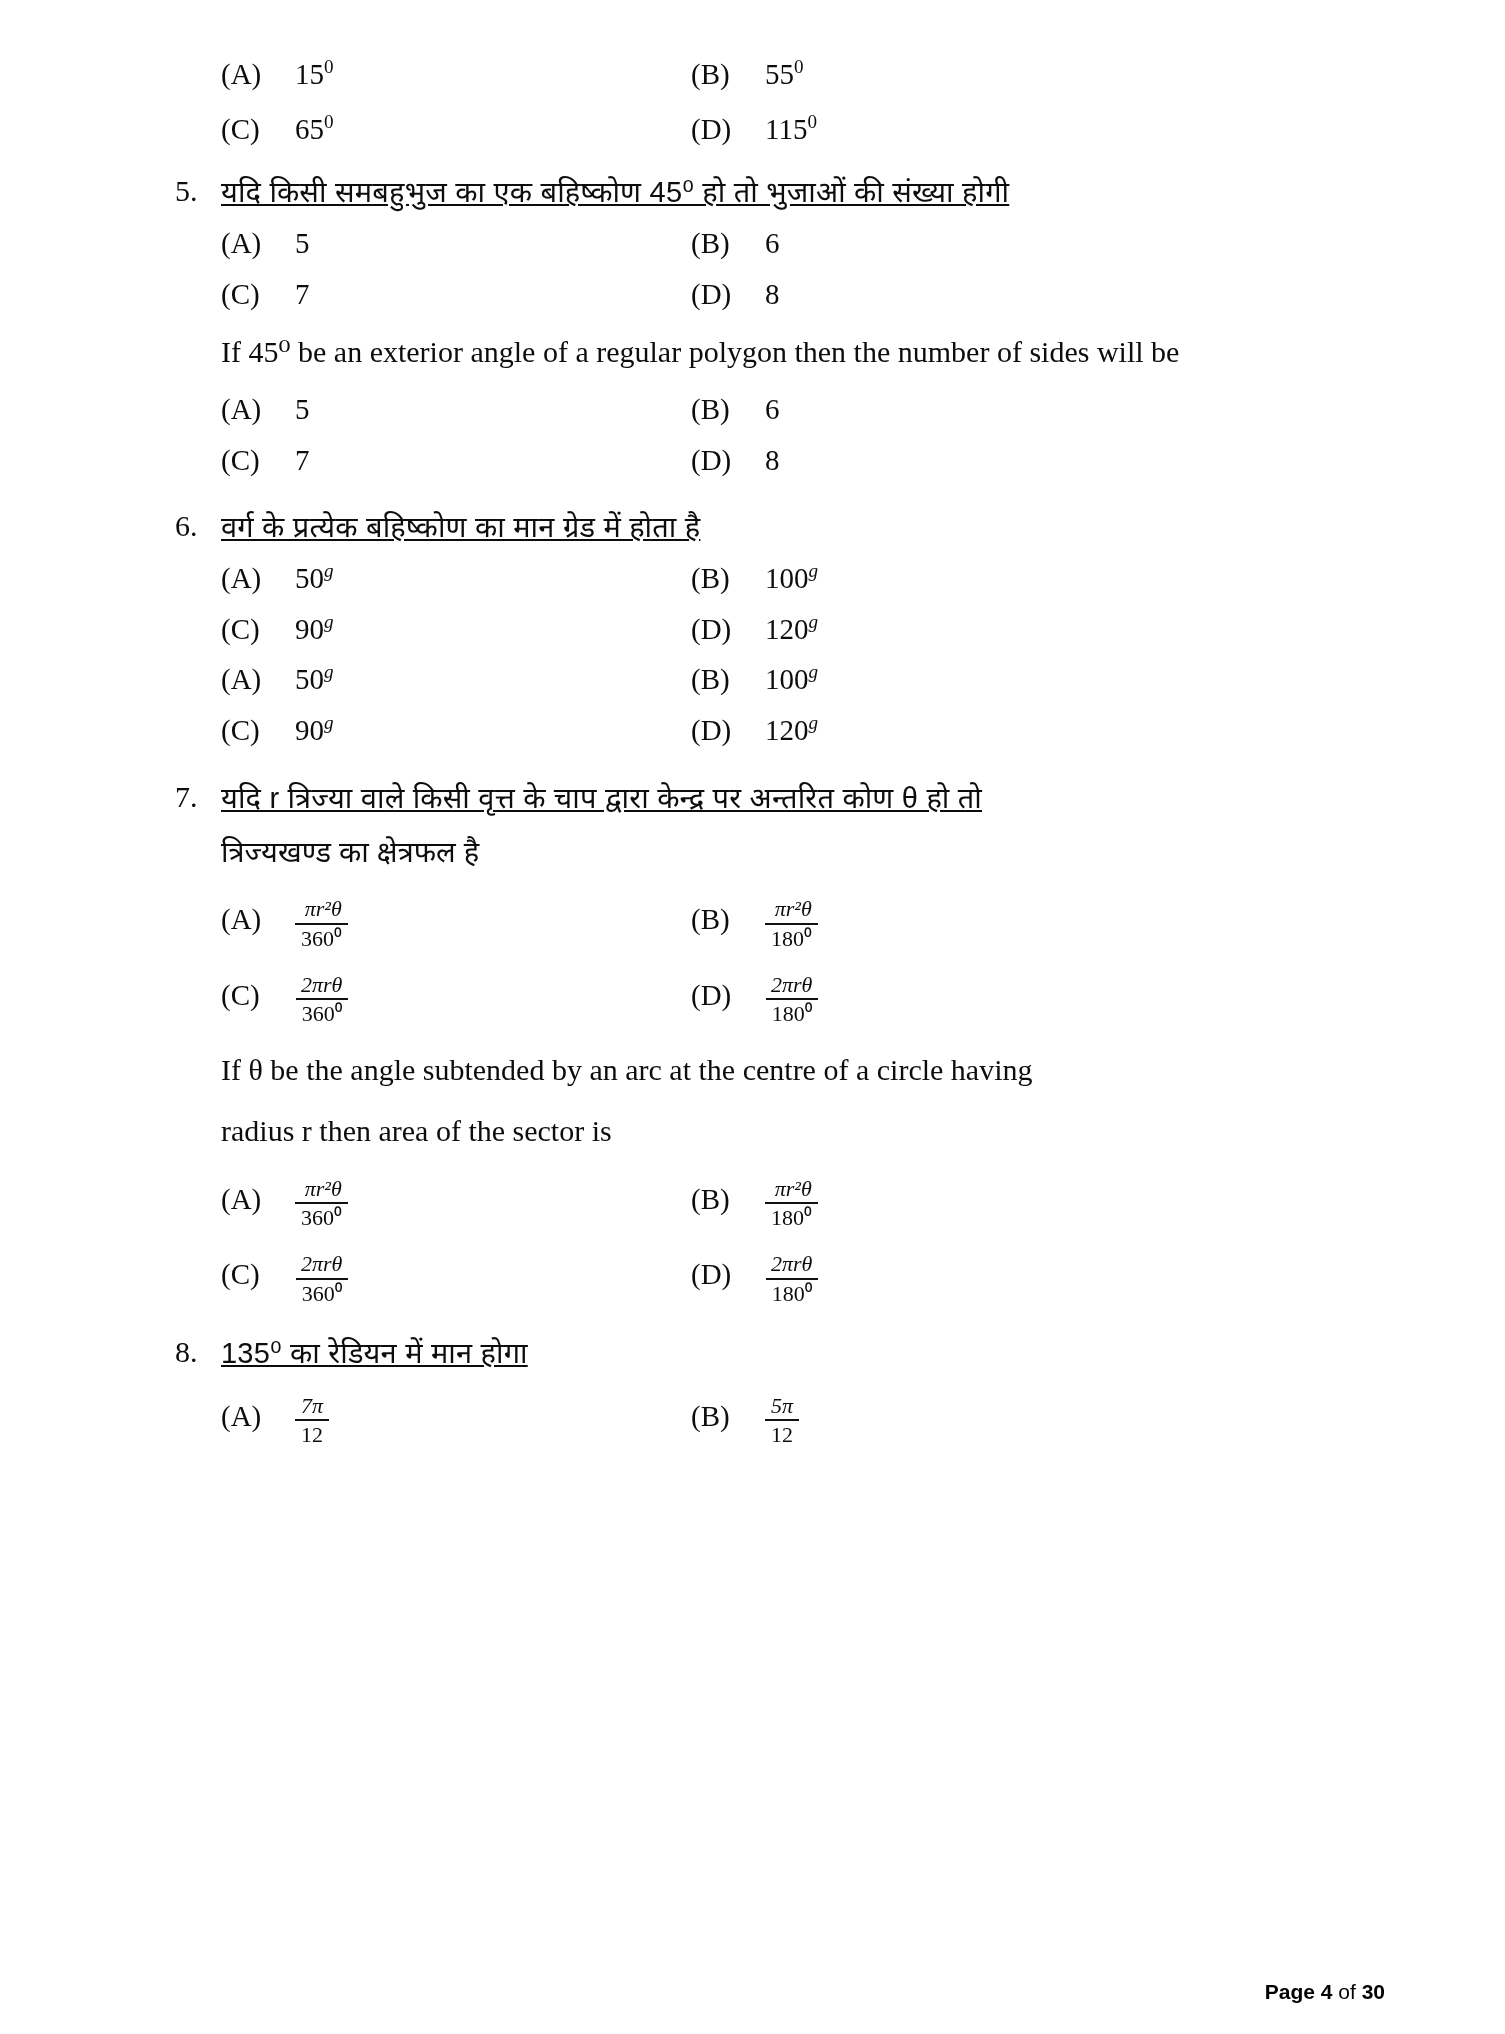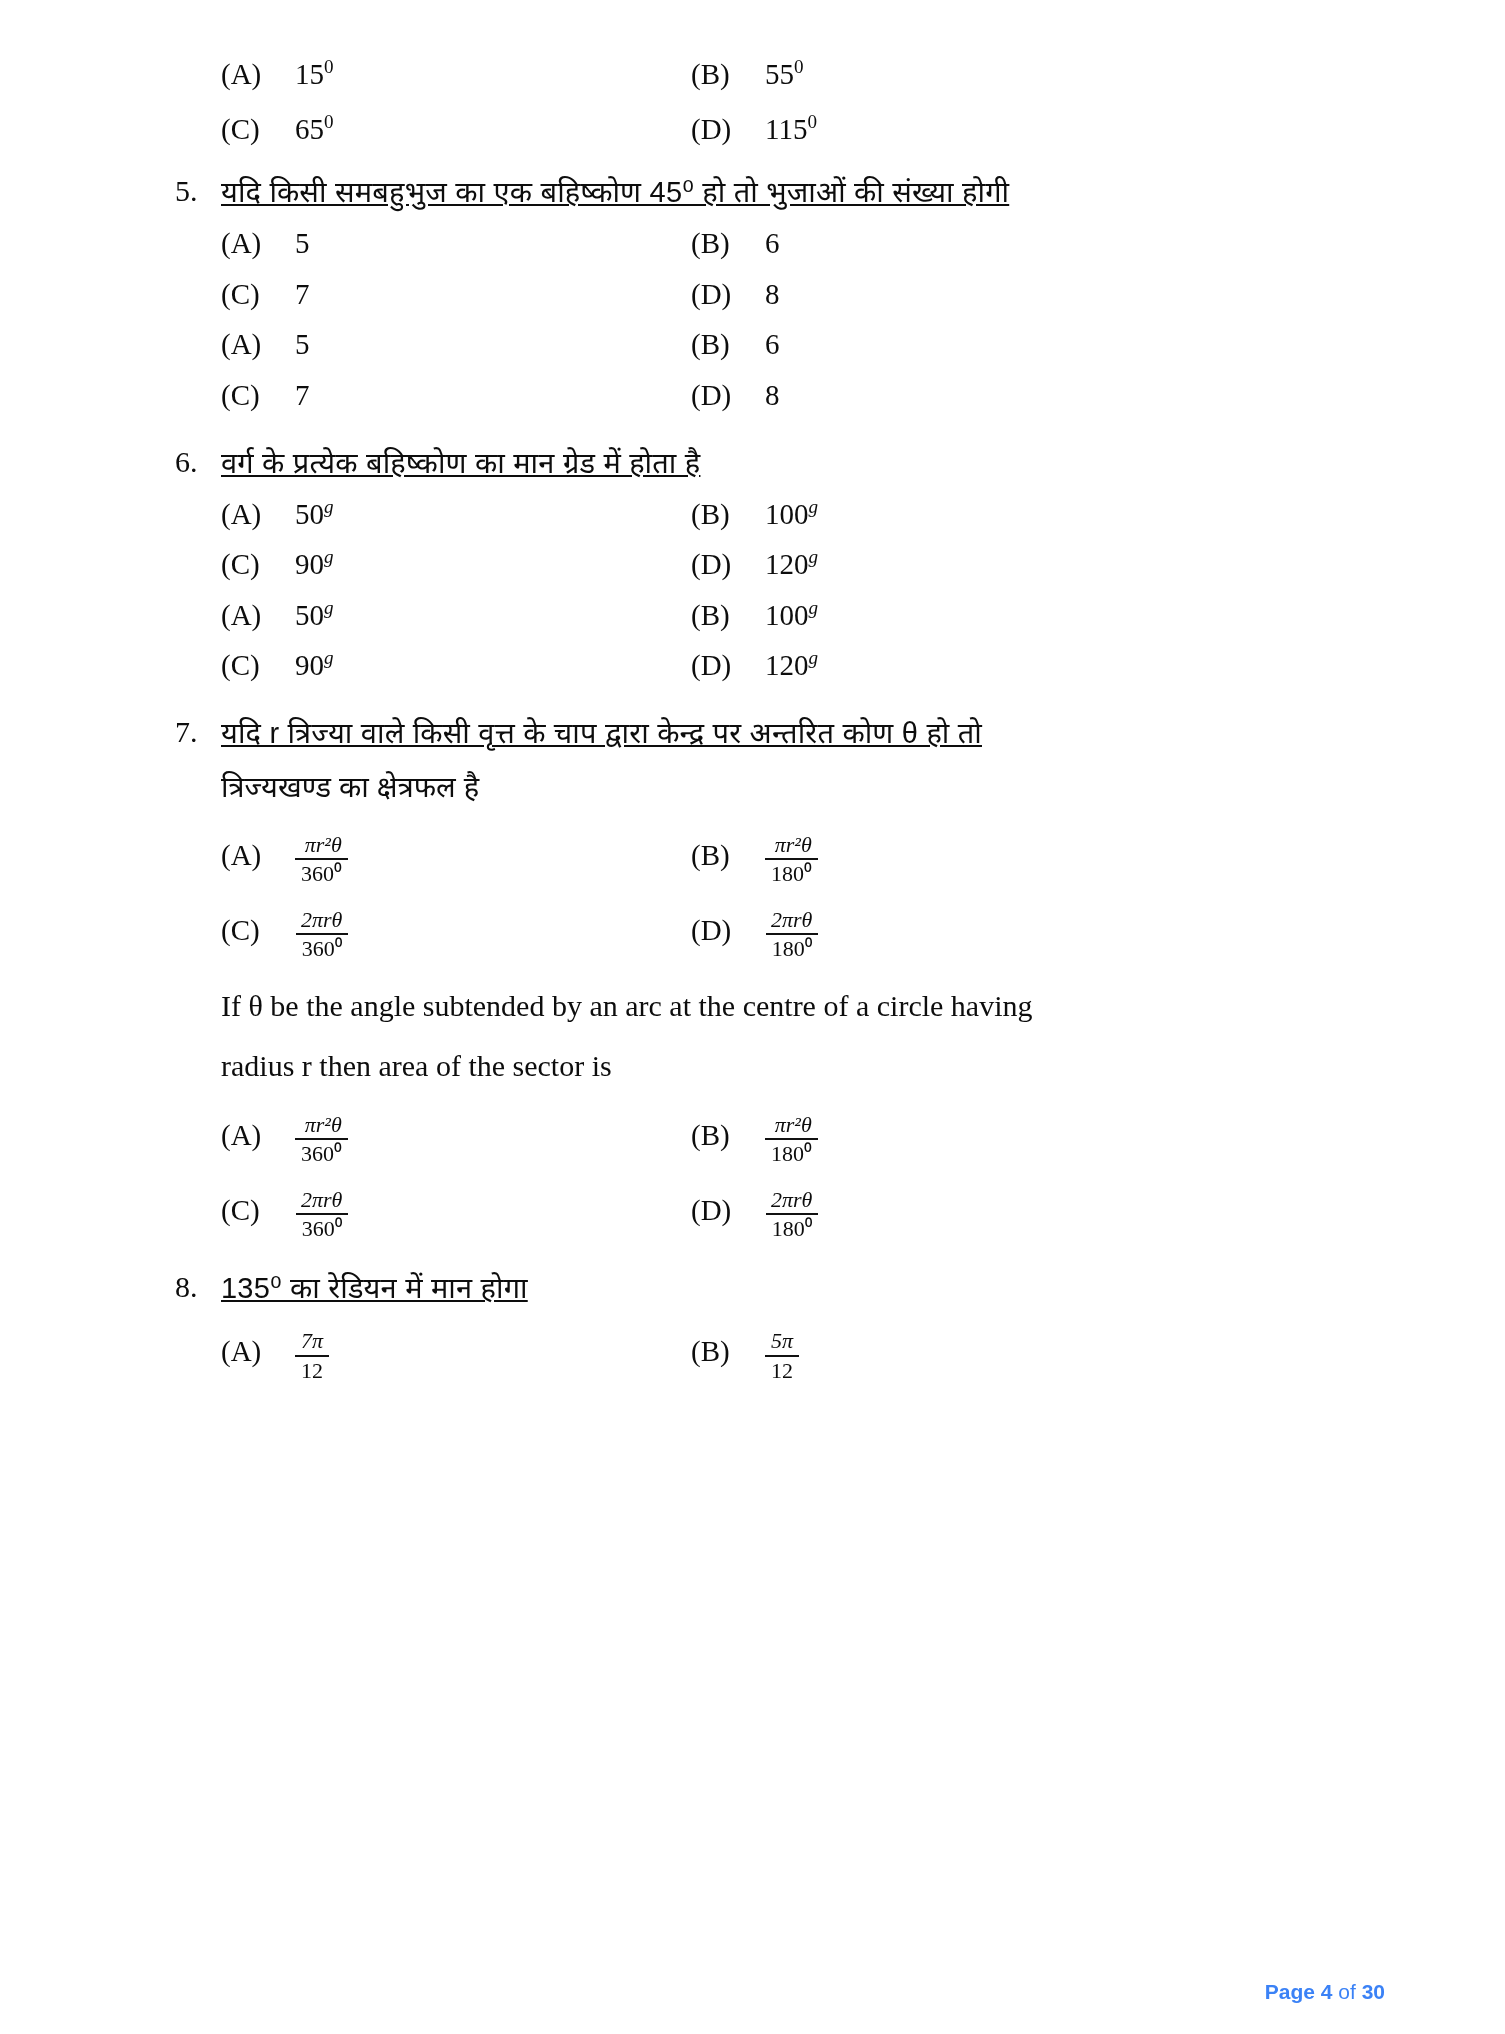--- a/index.html
+++ b/index.html
@@ -114,21 +114,21 @@
 
   .opt-line.frac-line { margin-top: 22px; }
 
   
   .footer {
     position: absolute;
     right: 120px;
     bottom: 30px;
     font-family: "Liberation Sans", "DejaVu Sans", sans-serif;
     font-size: 21px;
-    color: #3b82f6;
+    color: #000000;
   }
   .footer .lbl { font-weight: bold; }
   .mono-i { font-style: italic; }
 </style>
 </head>
 <body>
 
 <div class="page">
 
   <div class="options" style="margin-top:0;">
@@ -173,20 +173,21 @@
       <div class="opt">
         <span class="opt-tag">(C)</span>
         <span class="opt-val">7</span>
       </div>
       <div class="opt">
         <span class="opt-tag">(D)</span>
         <span class="opt-val">8</span>
       </div>
     </div>
   </div>
+  <div class="eng-block" style="max-width:1045px;">If 45⁰ be an exterior angle of a regular polygon then the number of sides will be</div>
   <div class="options">
     <div class="opt-line">
       <div class="opt">
         <span class="opt-tag">(A)</span>
         <span class="opt-val">5</span>
       </div>
       <div class="opt">
         <span class="opt-tag">(B)</span>
         <span class="opt-val">6</span>
       </div>

